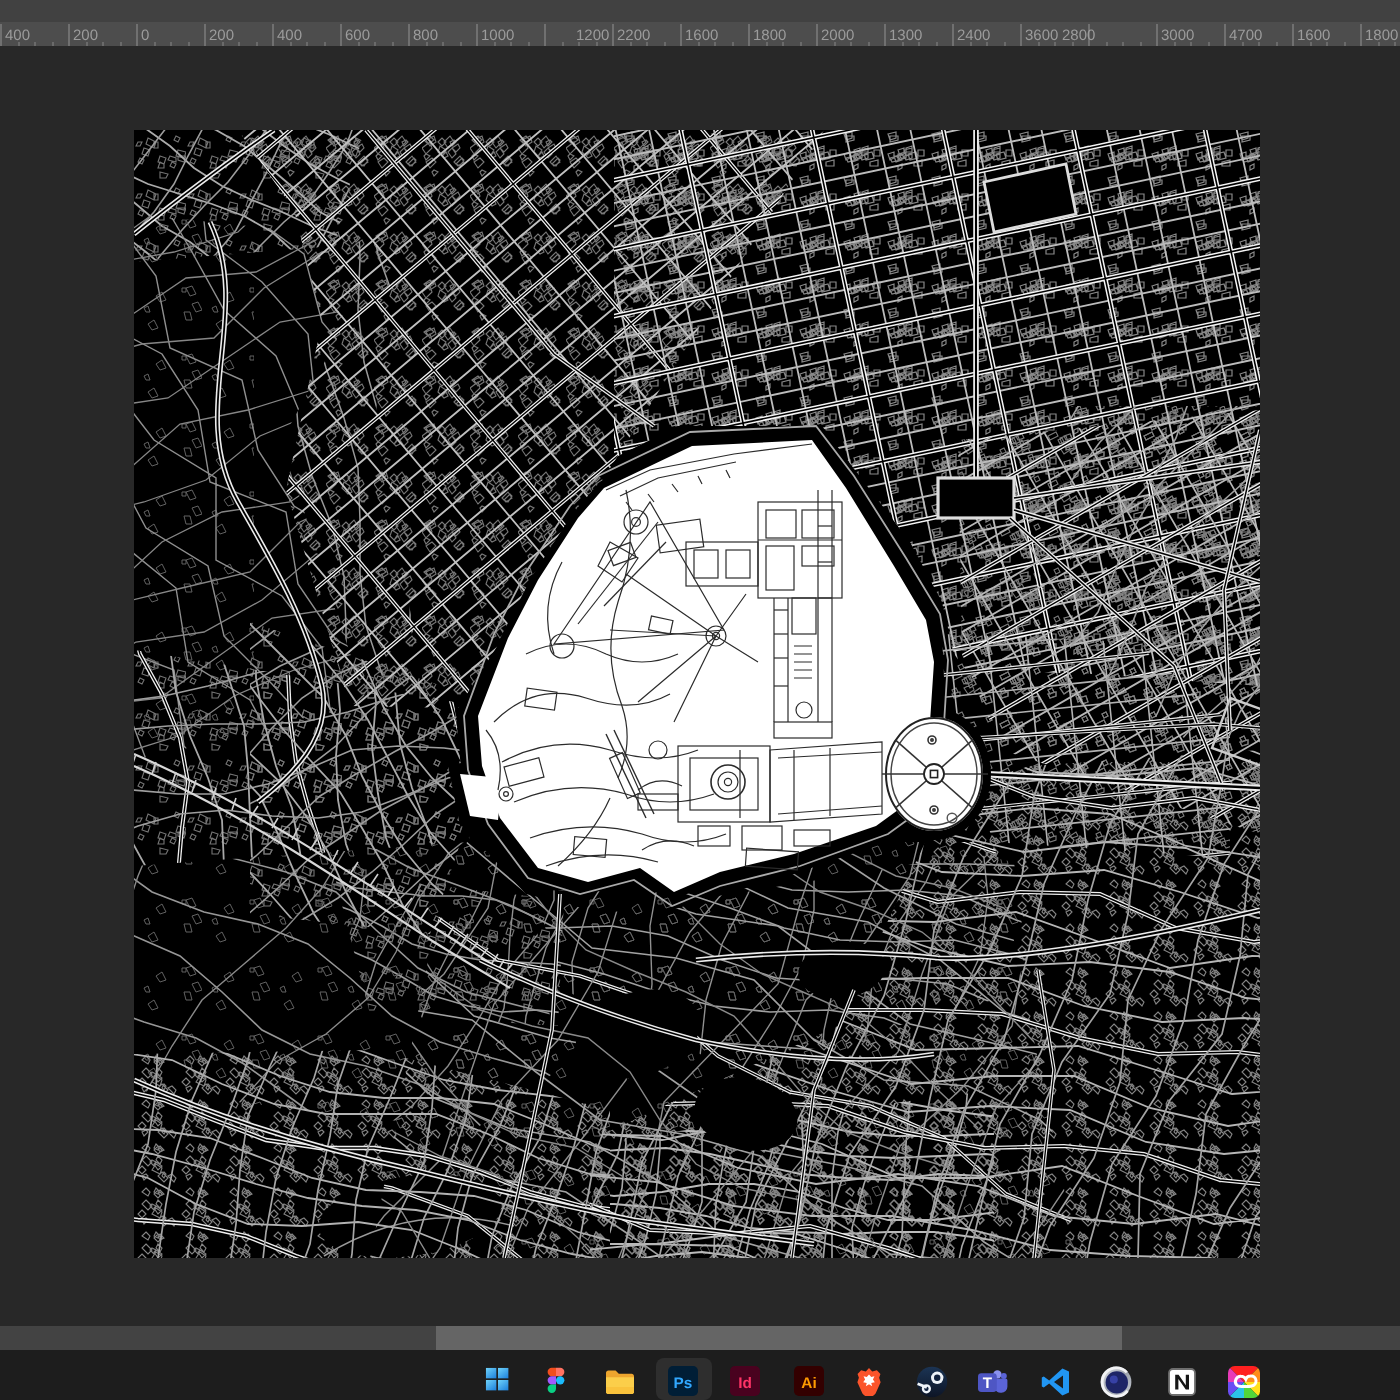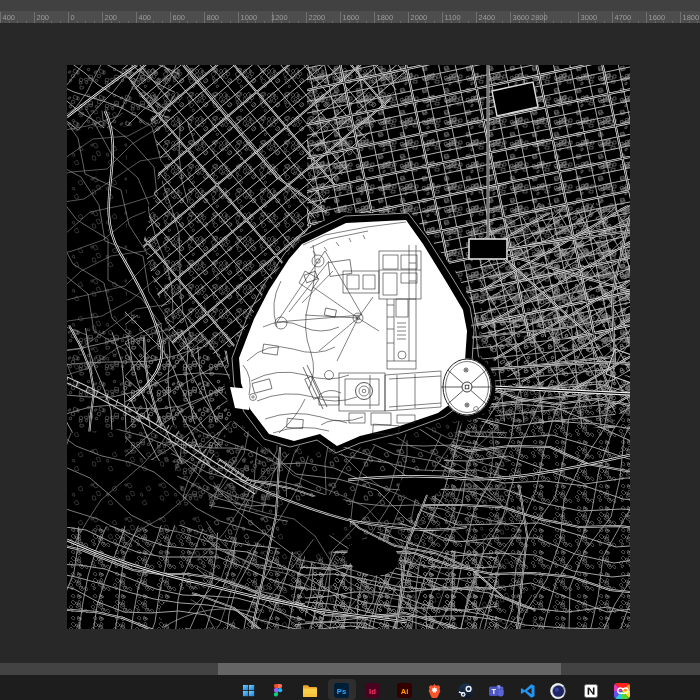--- a/index.html
+++ b/index.html
@@ -100,26 +100,26 @@
     <div class="st" style="left:688.5px"></div>
     <div class="st" style="left:697.0px"></div>
     <div class="rl" style="left:2.5px">400</div>
     <div class="rl" style="left:36.5px">200</div>
     <div class="rl" style="left:70.5px">0</div>
     <div class="rl" style="left:104.5px">200</div>
     <div class="rl" style="left:138.5px">400</div>
     <div class="rl" style="left:172.5px">600</div>
     <div class="rl" style="left:206.5px">800</div>
     <div class="rl" style="left:240.5px">1000</div>
-    <div class="rl" style="left:271px">1200</div>
+    <div class="rl" style="left:288px">1200</div>
     <div class="rl" style="left:308.5px">2200</div>
     <div class="rl" style="left:342.5px">1600</div>
     <div class="rl" style="left:376.5px">1800</div>
     <div class="rl" style="left:410.5px">2000</div>
-    <div class="rl" style="left:444.5px">1100</div>
+    <div class="rl" style="left:444.5px">1300</div>
     <div class="rl" style="left:478.5px">2400</div>
     <div class="rl" style="left:512.5px">3600</div>
     <div class="rl" style="left:531px">2800</div>
     <div class="rl" style="left:580.5px">3000</div>
     <div class="rl" style="left:614.5px">4700</div>
     <div class="rl" style="left:648.5px">1600</div>
     <div class="rl" style="left:682.5px">1800</div>
   </div>
 <div id="cv"><svg width="563" height="564" viewBox="0 0 563 564">
       <defs>

